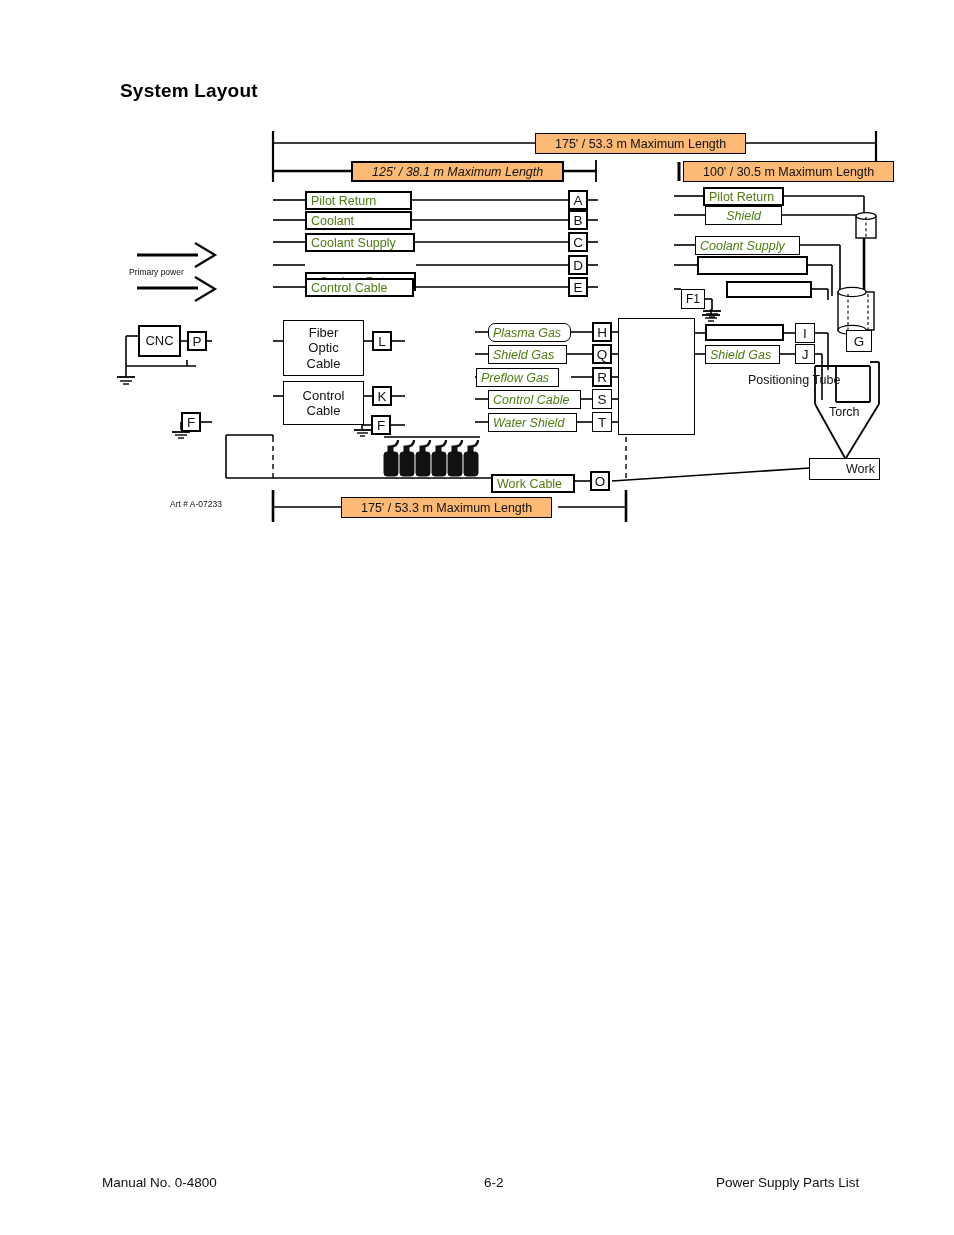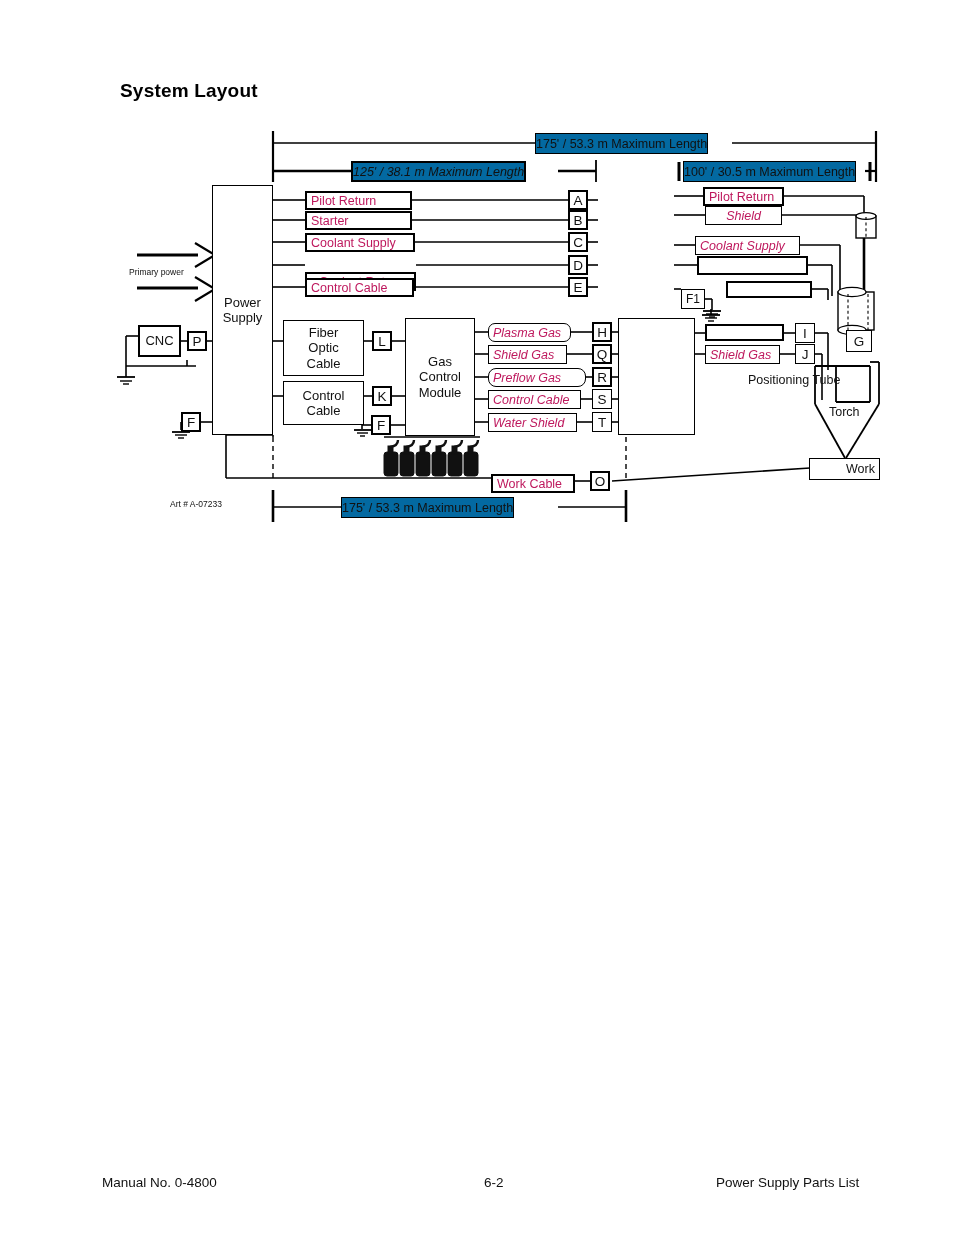--- a/index.html
+++ b/index.html
@@ -31,21 +31,21 @@
     width: 954px; height: 560px;
   }
   #diagram svg { display: block; }
   
   .lbl {
     position: absolute;
     background: #fff;
     border: 1.8px solid #000;
     font-family: "Liberation Sans", sans-serif;
     font-size: 12.5px;
-    color: #be185d;
+    color: #4d7c0f;
     display: flex;
     align-items: center;
     white-space: nowrap;
     padding: 0 4px;
   }
   .lbl.ctr { justify-content: center; padding: 0 2px; }
   .lbl.thick { border-width: 2.4px; }
   .lbl.thin { border-width: 1.2px; font-style: italic; }
   .blk {
     position: absolute;
@@ -65,26 +65,26 @@
     background: #fff;
     border: 2.2px solid #000;
     width: 20px; height: 20px;
     display: flex; align-items: center; justify-content: center;
     font-size: 13.5px;
     color: #111;
   }
   .letter.thinb { border-width: 1.3px; }
   .dimbox {
     position: absolute;
-    background: #0369a1;
+    background: #fdba74;
     border: 1.6px solid #000;
     display: flex; align-items: center; justify-content: center;
     font-size: 12.5px;
     white-space: nowrap;
-    padding: 0 0;
+    padding: 0 19px;
     color: #111;
   }
   .artno {
     position: absolute;
     font-size: 8.5px;
     color: #111;
     font-family: "Liberation Sans", sans-serif;
   }
   .primary-lbl {
     position: absolute;
@@ -328,73 +328,65 @@
           <path d="M430 447 q8 -1 8 -7" fill="none" stroke-width="2.4"></path>
         </g>
       </g>
     </svg>
 
     <div class="dimbox" style="left:495px; top:133px; height:21px;">175' / 53.3 m  Maximum Length</div>
     <div class="dimbox" style="left:311px; top:161px; height:21px; border-width:2.2px;font-style:italic;">125' / 38.1 m   Maximum Length</div>
     <div class="dimbox" style="left:643px; top:161px; height:21px; border-width:1.6px;">100' / 30.5 m Maximum Length</div>
     <div class="dimbox" style="left:301px; top:497px; height:21px; border-width:1.6px;">175' /  53.3 m Maximum Length</div>
 
-    <div class="blk" style="left:172px; top:185px; width:61px; height:250px; flex-direction:column; border-width:1.6px;">
-      <div style="white-space:pre-line;">Power
-Supply</div>
-    </div>
 
 
     <div class="blk light" style="left:578px; top:318px; width:77px; height:117px;"></div>
 
-    <div class="blk" style="left:365px; top:318px; width:70px; height:118px; border-width:1.8px;">
-      <div style="white-space:pre-line;">Gas Control
-Module</div>
-    </div>
 
     <div class="blk light" style="left:243px; top:320px; width:81px; height:56px;">
       <div style="white-space:pre-line;">Fiber
 Optic
 Cable</div>
     </div>
 
     <div class="blk light" style="left:243px; top:381px; width:81px; height:44px;">
       <div style="white-space:pre-line;">Control
 Cable</div>
     </div>
 
     <div class="blk" style="left:98px; top:325px; width:43px; height:32px; border-width:2.4px;">CNC</div>
 
     <div class="blk" style="left:769px; top:458px; width:71px; height:22px; border-width:1.8px; font-size:12.5px;padding-left:32px;">Work</div>
 
     <div class="postube-lbl" style="left:789px; top:405px;">Torch</div>
 
     <div class="lbl thick" style="left:265px; top:191px; width:107px; height:19px;">Pilot Return</div>
-    <div class="lbl thick" style="left:265px; top:211px; width:107px; height:19px;">Starter</div>
+    <div class="lbl thick" style="left:265px; top:211px; width:107px; height:19px;">Coolant</div>
     <div class="lbl thick" style="left:265px; top:233px; width:110px; height:19px;">Coolant Supply</div>
     <div class="lbl thick" style="left:265px; top:272px; width:111px; height:19px;padding-left:12px;">Coolant Return</div>
     <div class="lbl thick" style="left:265px; top:278px; width:109px; height:19px;">Control Cable</div>
 
     <div class="letter" style="left:528px; top:190px;">A</div>
     <div class="letter" style="left:528px; top:210px;">B</div>
     <div class="letter" style="left:528px; top:232px;">C</div>
     <div class="letter" style="left:528px; top:255px;">D</div>
     <div class="letter" style="left:528px; top:277px;">E</div>
 
     <div class="lbl thick" style="left:663px; top:187px; width:81px; height:19px;">Pilot Return</div>
     <div class="lbl thin ctr" style="left:665px; top:206px; width:77px; height:19px;">Shield</div>
     <div class="lbl thin" style="left:655px; top:236px; width:105px; height:19px;">Coolant Supply</div>
     <div class="lbl thick" style="left:657px; top:256px; width:111px; height:19px;"></div>
     <div class="lbl thick" style="left:686px; top:281px; width:86px; height:17px;"></div>
 
     <div class="letter thinb" style="left:641px; top:289px; width:24px; height:20px; font-size:12px;">F1</div>
 
     <div class="lbl thin" style="left:448px; top:323px; width:83px; height:19px;border-radius:7px;">Plasma Gas</div>
     <div class="lbl thin" style="left:448px; top:345px; width:79px; height:19px;">Shield Gas</div>
-    <div class="lbl thin" style="left:448px; top:368px; width:98px; height:19px;border-radius:8px;">Preflow Gas</div>
+    <div class="lbl thin" style="left:436px; top:368px; width:83px; height:19px;">Preflow Gas</div>
     <div class="lbl thin" style="left:448px; top:390px; width:93px; height:19px;">Control Cable</div>
     <div class="lbl thin" style="left:448px; top:413px; width:89px; height:19px;">Water Shield</div>
 
     <div class="letter" style="left:552px; top:322px;">H</div>
     <div class="letter" style="left:552px; top:344px;">Q</div>
     <div class="letter" style="left:552px; top:367px;">R</div>
     <div class="letter thinb" style="left:552px; top:389px;">S</div>
     <div class="letter thinb" style="left:552px; top:412px;">T</div>
 
     <div class="lbl thick" style="left:665px; top:324px; width:79px; height:17px;"></div>

